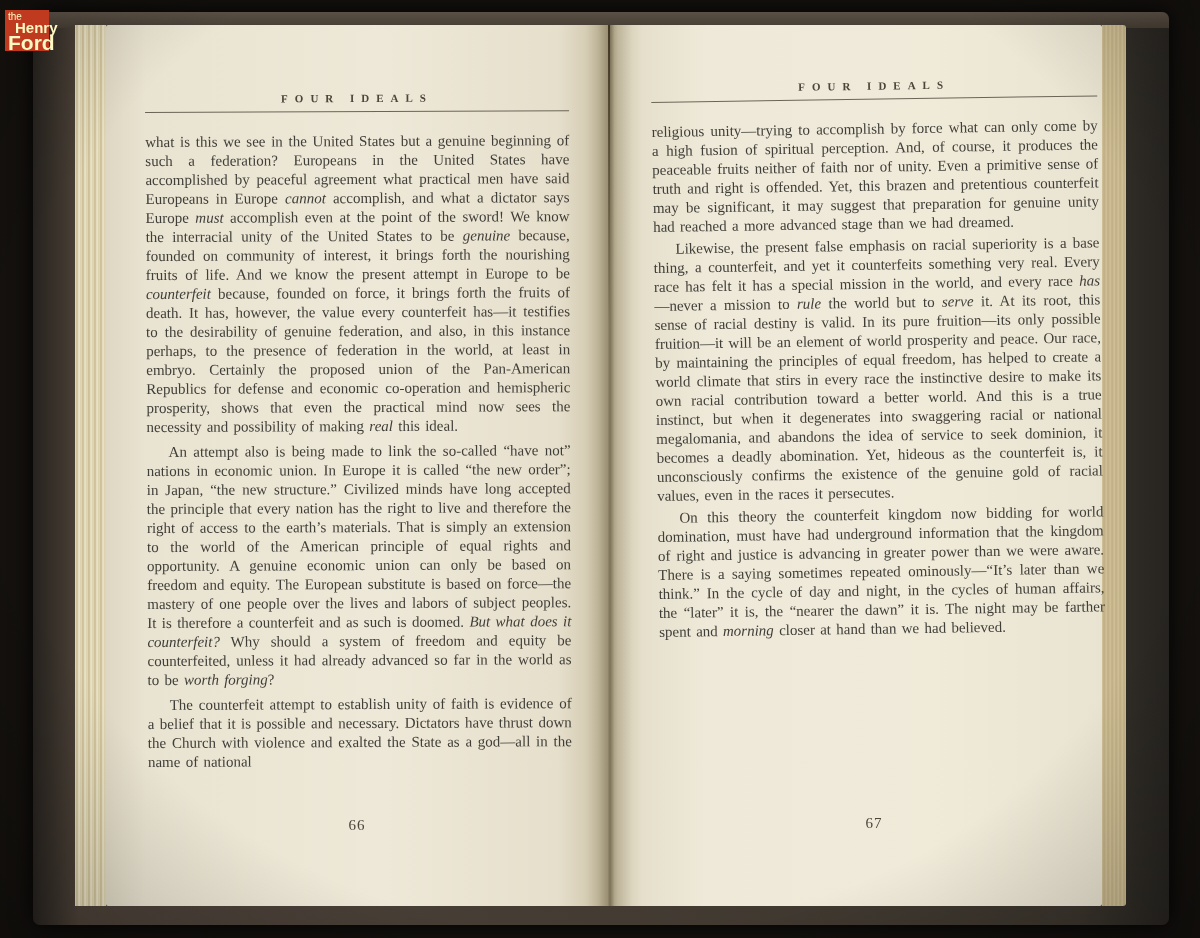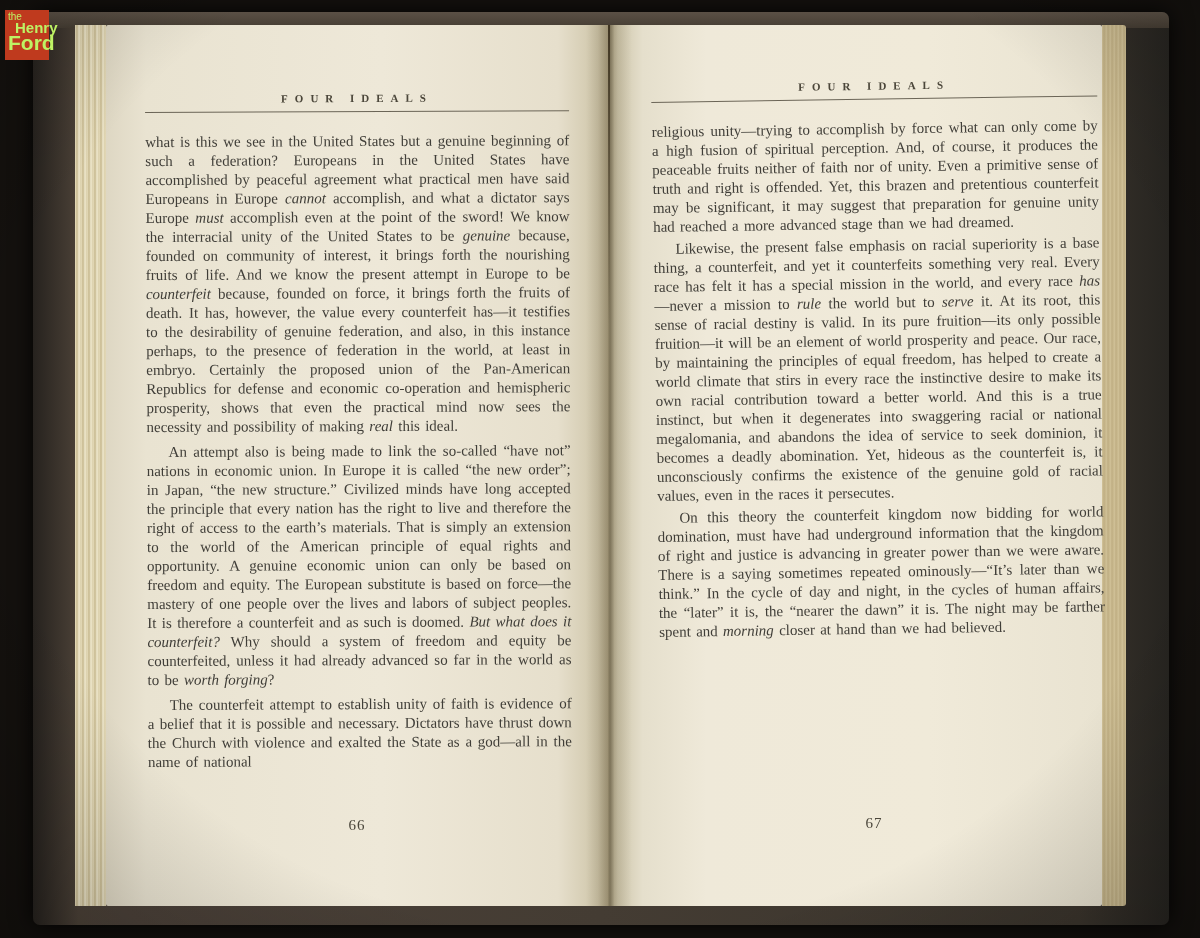--- a/index.html
+++ b/index.html
@@ -68,23 +68,23 @@
   .body-text p.no-indent{text-indent:0;}
   .body-text i{font-style:italic;}
   .folio{
     position:absolute;width:100%;text-align:center;
     font-size:15px;color:#4b473c;letter-spacing:1px;
   }
   .page.left .folio{top:792px;left:39px;width:424px;}
   .page.right .folio{top:790px;left:43px;width:446px;}
   
   .wm{
-    position:absolute;left:5px;top:10px;width:44px;height:50px;
+    position:absolute;left:5px;top:10px;width:44px;height:41px;
     background:#bf3a1e;
-    color:#bef264;
+    color:#fef9c3;
     font-family:"Liberation Sans", sans-serif;
     z-index:10;
   }
   .wm .wm-the{position:absolute;top:1px;left:3px;font-size:10px;font-weight:normal;letter-spacing:0;}
   .wm .wm-henry{position:absolute;top:9px;left:10px;font-size:15px;font-weight:bold;}
   .wm .wm-ford{position:absolute;top:21px;left:3px;font-size:21px;font-weight:bold;}
   
   .vignette{
     position:absolute;inset:0;pointer-events:none;z-index:9;
     background:radial-gradient(ellipse at 50% 45%,rgba(0,0,0,0) 70%,rgba(0,0,0,.22) 100%);

